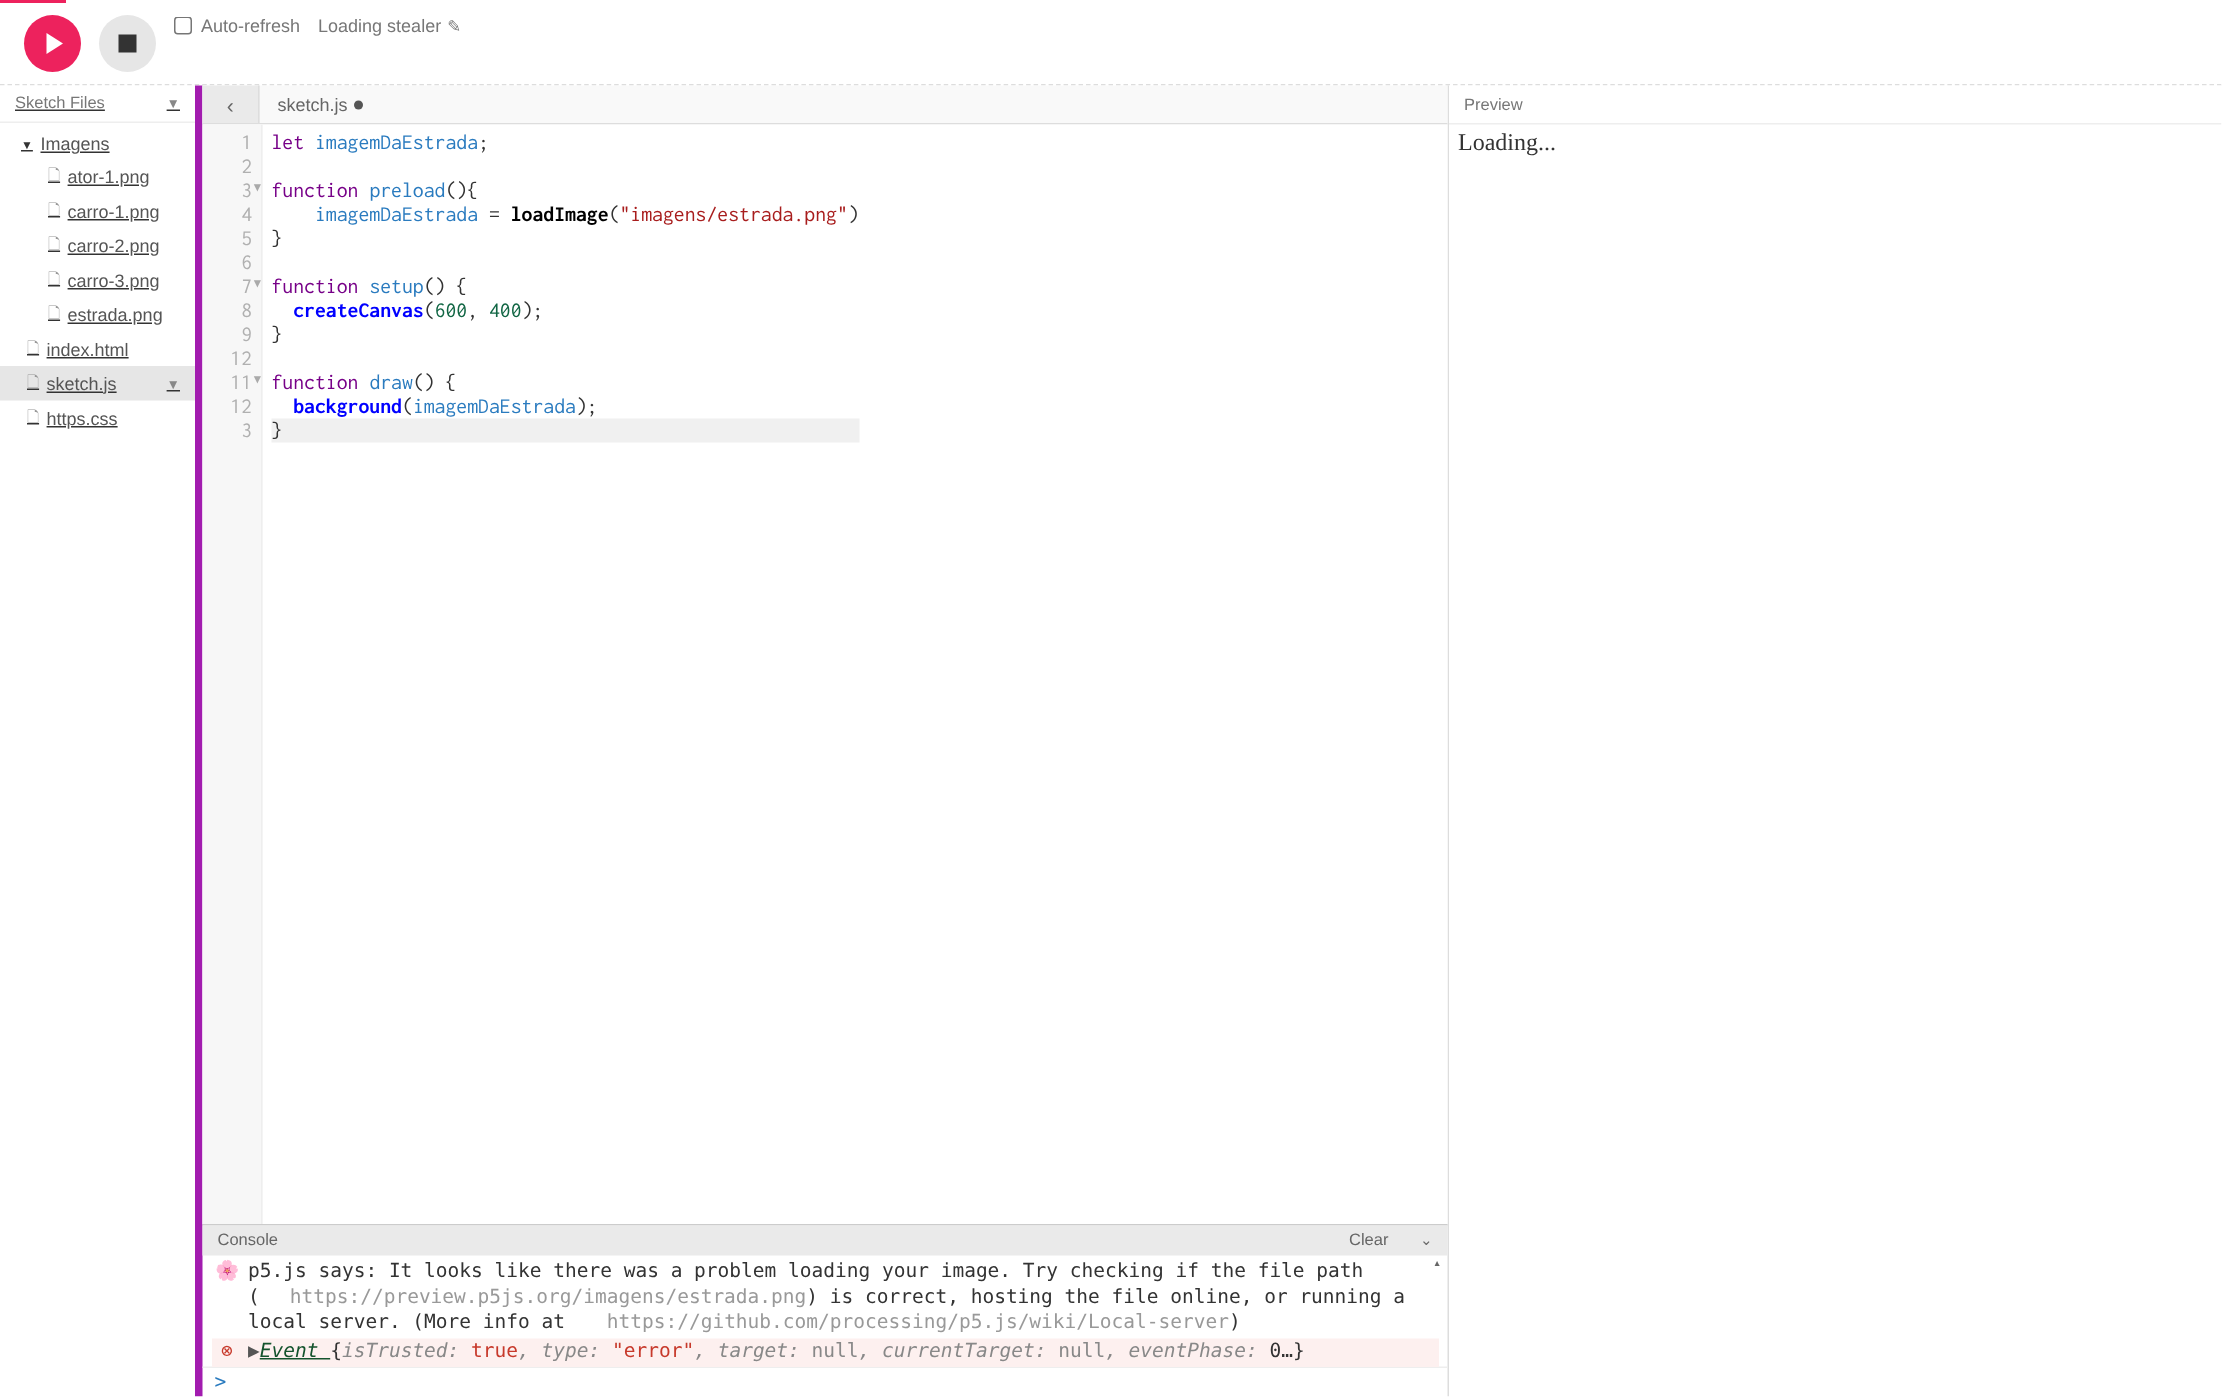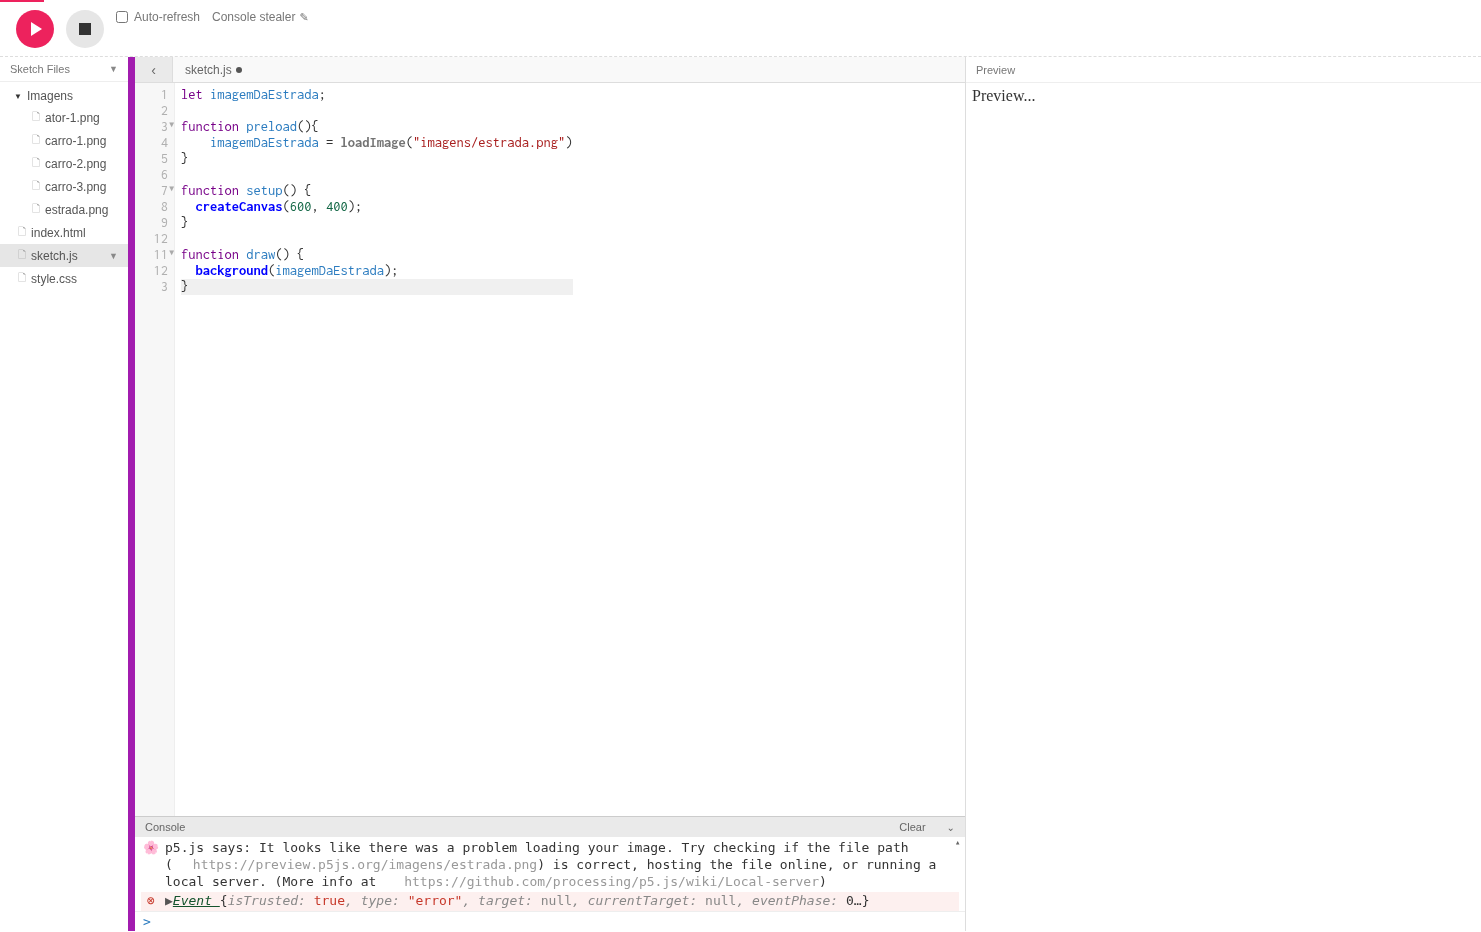--- a/index.html
+++ b/index.html
@@ -9,21 +9,21 @@
 .btn-circle { width: 38px; height: 38px; border-radius: 50%; display: flex; align-items: center; justify-content: center; cursor: pointer; }
 .btn-play { background: #ed225d; }
 .btn-stop { background: #e6e6e6; }
 .play-tri { width: 0; height: 0; border-left: 11px solid #fff; border-top: 7px solid transparent; border-bottom: 7px solid transparent; margin-left: 3px; }
 .stop-sq { width: 12px; height: 12px; background: #333; }
 .auto-refresh { display: flex; align-items: center; gap: 6px; font-size: 12px; color: #777; }
 .auto-refresh input { width: 12px; height: 12px; }
 .sketch-name { font-size: 12px; color: #777; display: flex; align-items: center; gap: 4px; }
 .pencil { font-size: 11px; }
 .main { display: flex; height: calc(100vh - 58px); }
-.sidebar { width: 135px; border-right: 7px solid #a21caf; background: #fff; font-size: 12px; }
+.sidebar { width: 135px; border-right: 5px solid #a21caf; background: #fff; font-size: 12px; text-decoration: underline; }
 .sidebar-hdr { padding: 6px 10px; border-bottom: 1px solid #eee; display: flex; justify-content: space-between; align-items: center; color: #777; font-size: 11px; }
 .sidebar-hdr .chev { font-size: 9px; color: #888; }
 .file-tree { padding: 4px 0; }
 .tree-item { padding: 3px 10px 3px 18px; display: flex; align-items: center; gap: 5px; cursor: pointer; color: #555; }
 .tree-item.folder { padding-left: 14px; }
 .tree-item.nested { padding-left: 32px; }
 .tree-item.active { background: #e6e6e6; }
 .tree-item .caret { font-size: 8px; width: 8px; color: #333; }
 .tree-item .ficon { font-size: 10px; color: #999; }
 .tree-item .arrow-opts { margin-left: auto; font-size: 9px; color: #888; }
@@ -36,21 +36,21 @@
 .gutter { width: 40px; text-align: right; background: #f7f7f7; color: #b0b0b0; padding: 4px 6px 0 0; user-select: none; border-right: 1px solid #eee; }
 .gutter .ln { position: relative; height: 16px; }
 .gutter .fold { position: absolute; right: -6px; top: 2px; font-size: 8px; color: #aaa; }
 .code { padding: 4px 0 0 6px; white-space: pre; color: #333; }
 .code .line { height: 16px; }
 .code .line.hl { background: #f0f0f0; }
 .kw { color: #708; }
 .def { color: #2a7bbf; }
 .var2 { color: #2a7bbf; }
 .fn { color: #00f; font-weight: bold; }
-.fn2 { color: #737373; font-weight: bold; margin-top: 20px; }
+.fn2 { color: #000000; font-weight: bold; margin-top: 20px; }
 .str { color: #a81d1d; }
 .num { color: #164; }
 .p { color: #333; }
 .console-wrap { border-top: 1px solid #ccc; display: flex; flex-direction: column; height: 115px; }
 .console-hdr { display: flex; justify-content: space-between; align-items: center; padding: 4px 10px; background: #eaeaea; font-size: 11px; color: #666; }
 .console-hdr .clear { display: flex; align-items: center; gap: 21px; cursor: pointer; }
 .console-body { flex: 1; overflow: auto; font-family: Menlo, Consolas, monospace; font-size: 13px; padding: 2px 6px; position: relative; }
 .console-msg { display: flex; gap: 6px; padding: 1px 2px; line-height: 1.3; }
 .console-msg .icon { flex-shrink: 0; width: 16px; text-align: center; font-size: 13px; }
 .console-msg.warn .icon { }
@@ -78,21 +78,21 @@
     <div class="play-tri"></div>
   </div>
   <div class="btn-circle btn-stop">
     <div class="stop-sq"></div>
   </div>
   <label class="auto-refresh">
     <input type="checkbox" style="">
     <span>Auto-refresh</span>
   </label>
   <div class="sketch-name">
-    <span>Console stealer</span>
+    <span>Loading stealer</span>
     <span class="pencil">✎</span>
   </div>
 </div>
 
 <div class="main">
 
   <div class="sidebar">
     <div class="sidebar-hdr">
       <span>Sketch Files</span>
       <span class="chev">▼</span>
@@ -126,21 +126,21 @@
           <span class="ficon">🗋</span>
           <span>index.html</span>
         </div>
         <div class="tree-item active">
           <span class="ficon">🗋</span>
           <span>sketch.js</span>
           <span class="arrow-opts">▼</span>
         </div>
         <div class="tree-item">
           <span class="ficon">🗋</span>
-          <span>style.css</span>
+          <span>https.css</span>
         </div>
       </div>
   </div>
 
   <div class="editor-wrap">
     <div class="tab-bar">
       <div class="collapse-btn">‹</div>
       <div class="tab">
         <span>sketch.js</span>
         <span class="dot"></span>
@@ -188,17 +188,17 @@
         <span>&gt;</span>
       </div>
     </div>
   </div>
 
   <div class="preview">
     <div class="preview-hdr">
       <span>Preview</span>
     </div>
     <div class="preview-body">
-      <span>Preview...</span>
+      <span>Loading...</span>
     </div>
   </div>
 
 </div>
 
 </body></html>

